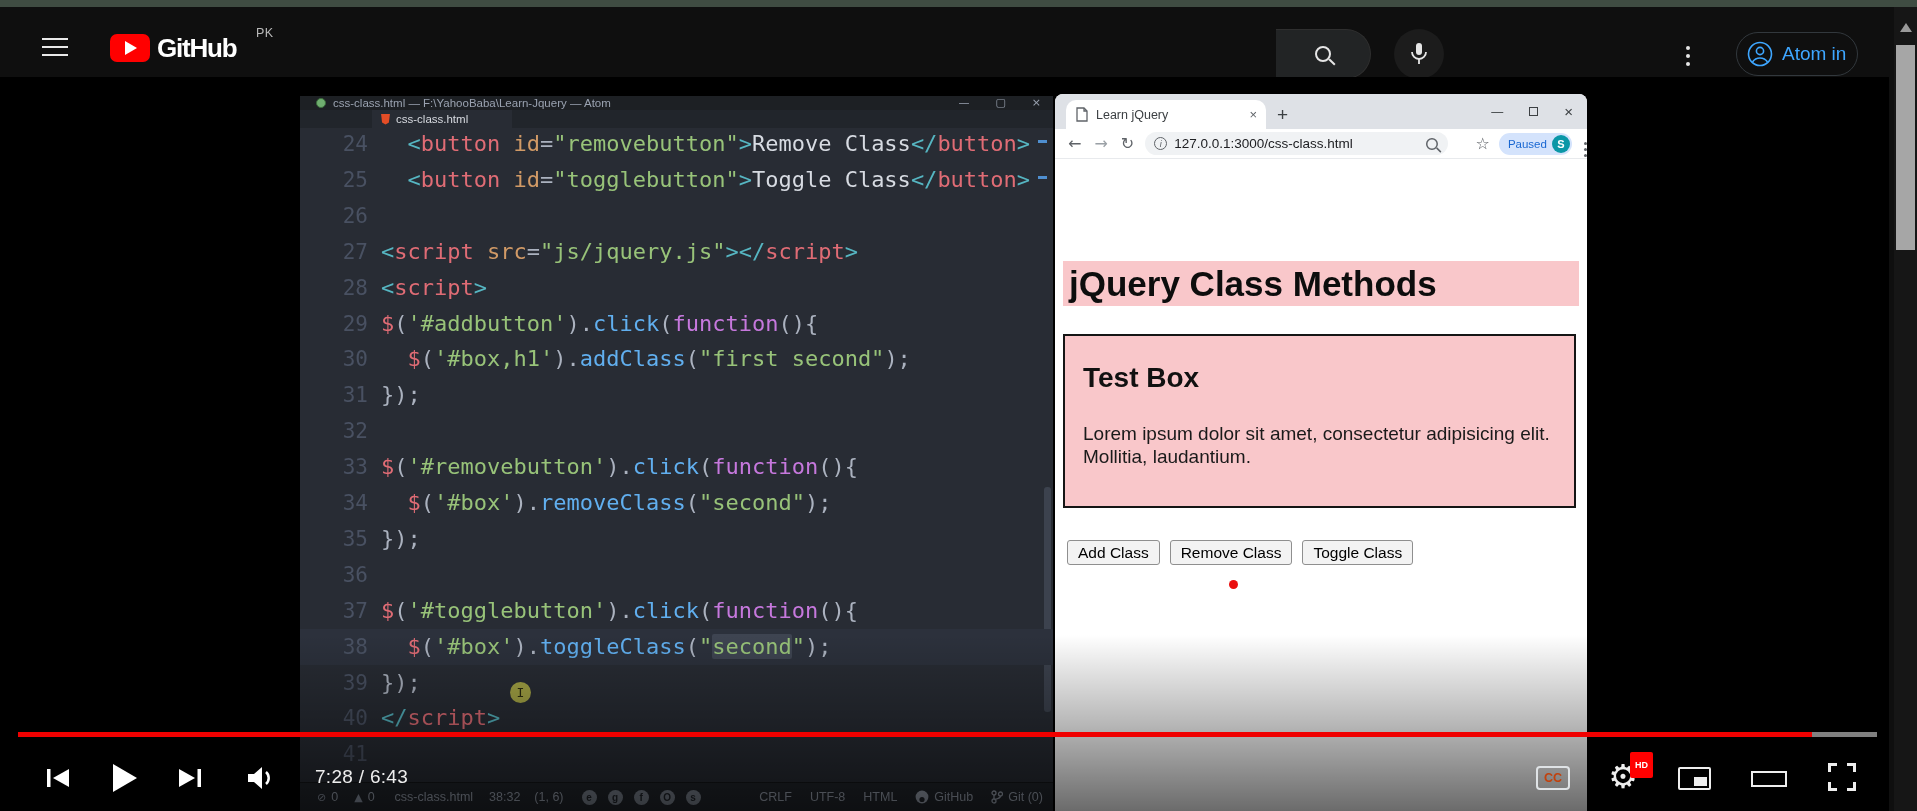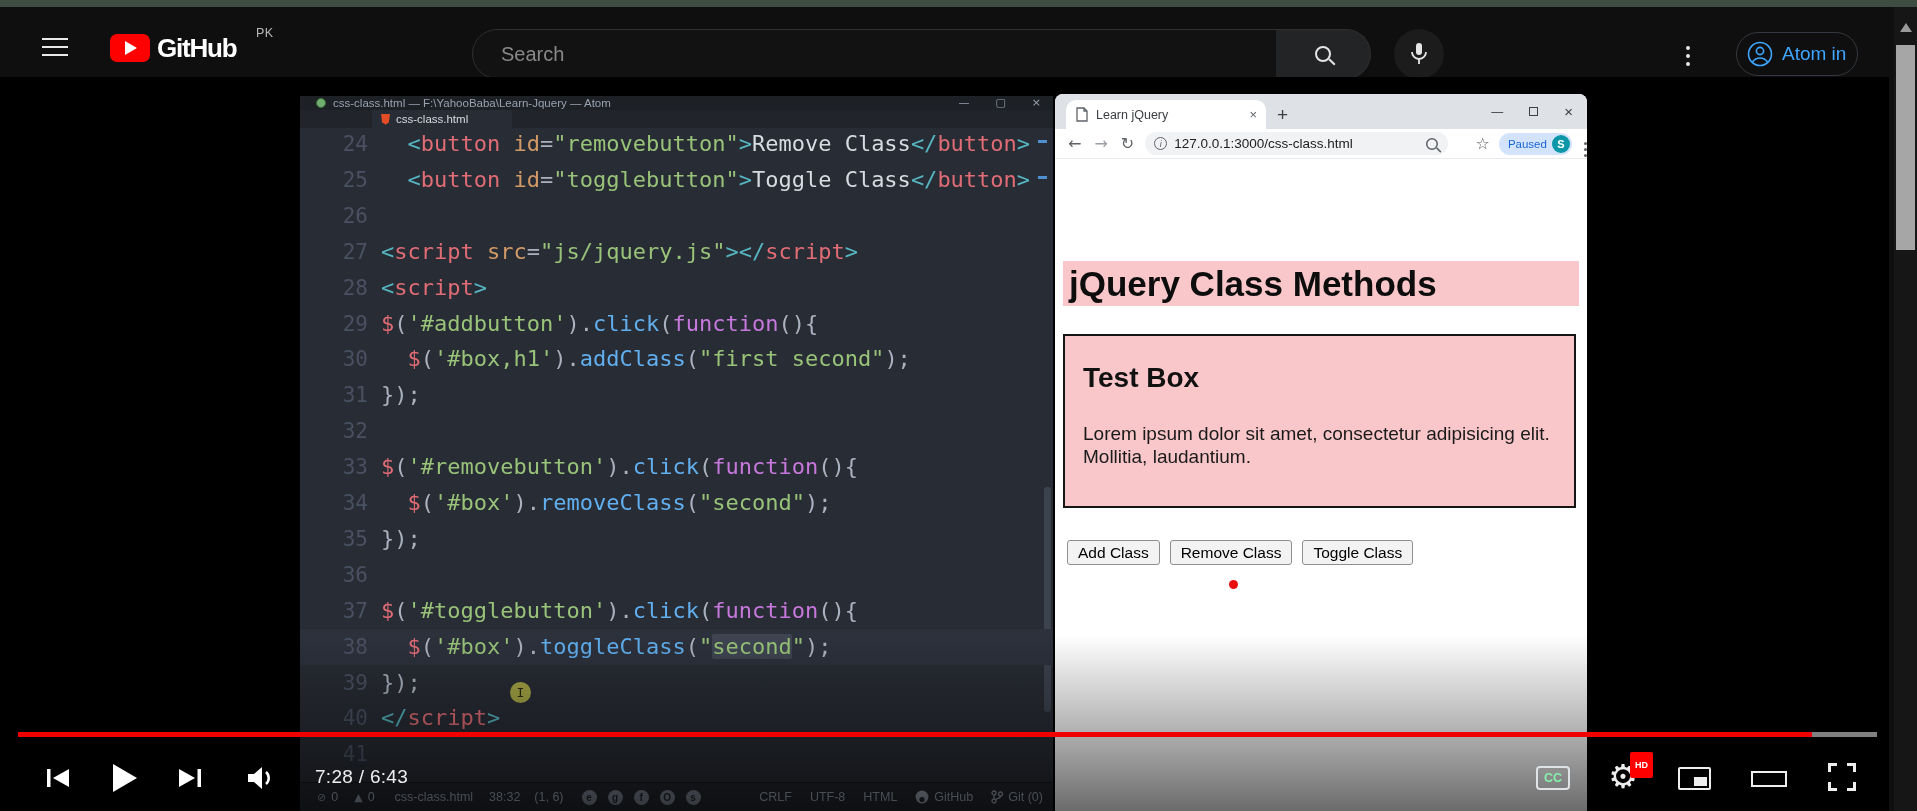--- a/index.html
+++ b/index.html
@@ -134,21 +134,21 @@
 
   
   .bottom-grad { position:absolute; left:0; top:0; width:1889px; height:734px; pointer-events:none;
                  background:linear-gradient(to bottom, rgba(0,0,0,0) 76%, rgba(0,0,0,.28) 88%, rgba(0,0,0,.58) 100%); }
   .progress { position:absolute; left:18px; top:655px; width:1859px; height:5px; background:#808080; cursor:pointer; }
   .progress-played { position:absolute; left:0; top:0; height:5px; background:#f00000; }
   .controls { position:absolute; left:0; top:672px; width:1889px; height:60px; }
   .ctl { position:absolute; cursor:pointer; }
   .time-disp { position:absolute; left:315px; top:17px; color:#eee; font-size:19px; letter-spacing:.3px; }
   .cc-btn { left:1536px; top:17px; width:34px; height:24px; border:2px solid #dfe3e6; border-radius:4px;
-            color:#86efac; font-size:12.5px; font-weight:bold; display:flex; align-items:center; justify-content:center; }
+            color:#c2410c; font-size:12.5px; font-weight:bold; display:flex; align-items:center; justify-content:center; }
   .gear { left:1605px; top:8px; width:36px; height:40px; color:#eee; font-family:"DejaVu Sans",sans-serif;
           font-size:33px; line-height:40px; text-align:center; }
   .hd-badge { position:absolute; left:1630px; top:3px; width:23px; height:26px; background:#f00; border-radius:2px;
               color:#fff; font-size:9px; font-weight:bold; display:flex; align-items:center; justify-content:center; }
   .miniplayer { left:1678px; top:18px; width:33px; height:23px; border:2.5px solid #eee; border-radius:2px; }
   .miniplayer::after { content:""; position:absolute; right:2px; bottom:2px; width:13px; height:9px; background:#eee; }
   .theater { left:1751px; top:22px; width:36px; height:16px; border:2.5px solid #eee; }
   .fullscreen { left:1828px; top:14px; width:28px; height:28px; }
   .fs-c { position:absolute; width:9px; height:9px; border:3px solid #eee; }
   .fs-tl { left:0; top:0; border-right:none; border-bottom:none; }
@@ -166,23 +166,20 @@
   <div class="abs masthead">
     <div class="abs hamburger">
       <i style="top:0"></i>
         <i style="top:8px"></i>
         <i style="top:16px"></i>
     </div>
     <div class="abs yt-logo">
       <div class="yt-play"></div>
       <div class="yt-word">GitHub</div>
       <div class="yt-cc">PK</div>
-    </div>
-    <div class="abs search-pill">
-      <input type="text" placeholder="Search" style="">
     </div>
     <div class="abs search-btn">
       <span class="mag search-mag"></span>
     </div>
     <div class="abs mic-btn">
       <svg width="18" height="24" viewBox="0 0 18 24">
         <rect x="6" y="1" width="6" height="12" rx="3" fill="#e6e6e6"></rect>
         <path d="M2 10 a7 7 0 0 0 14 0" stroke="#e6e6e6" stroke-width="1.8" fill="none"></path>
         <line x1="9" y1="17" x2="9" y2="22" stroke="#e6e6e6" stroke-width="1.8"></line>
       </svg>

